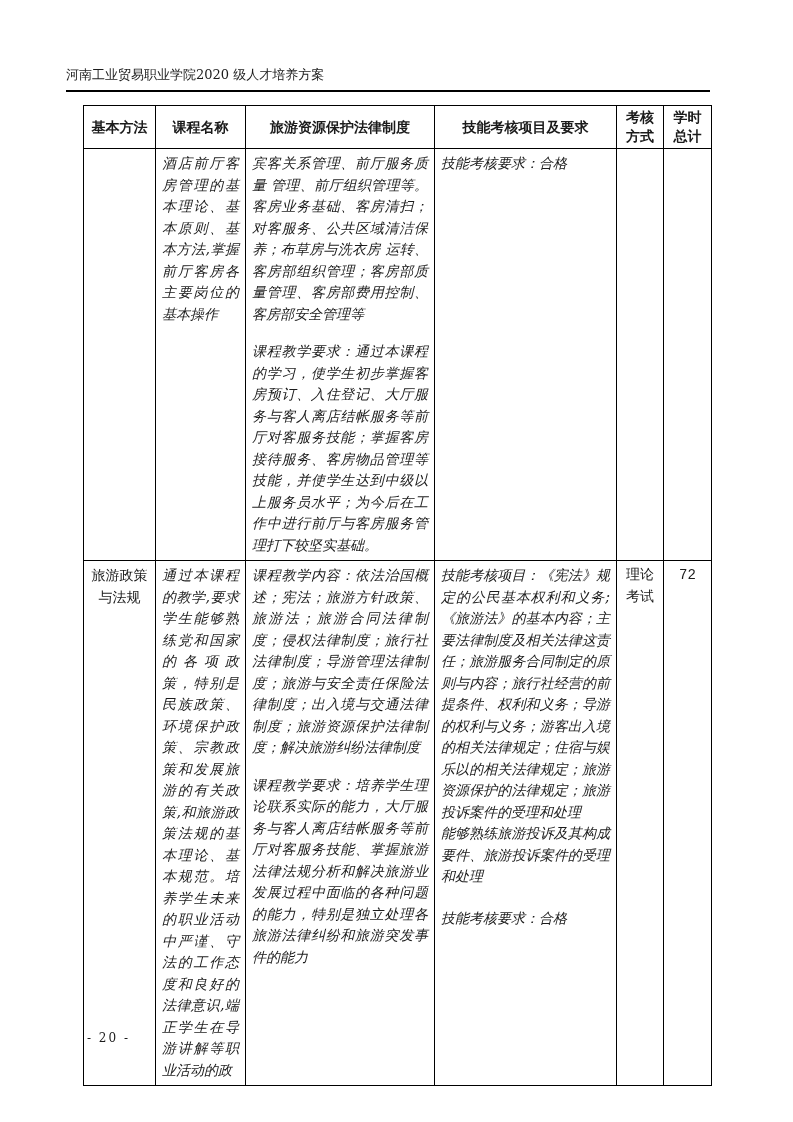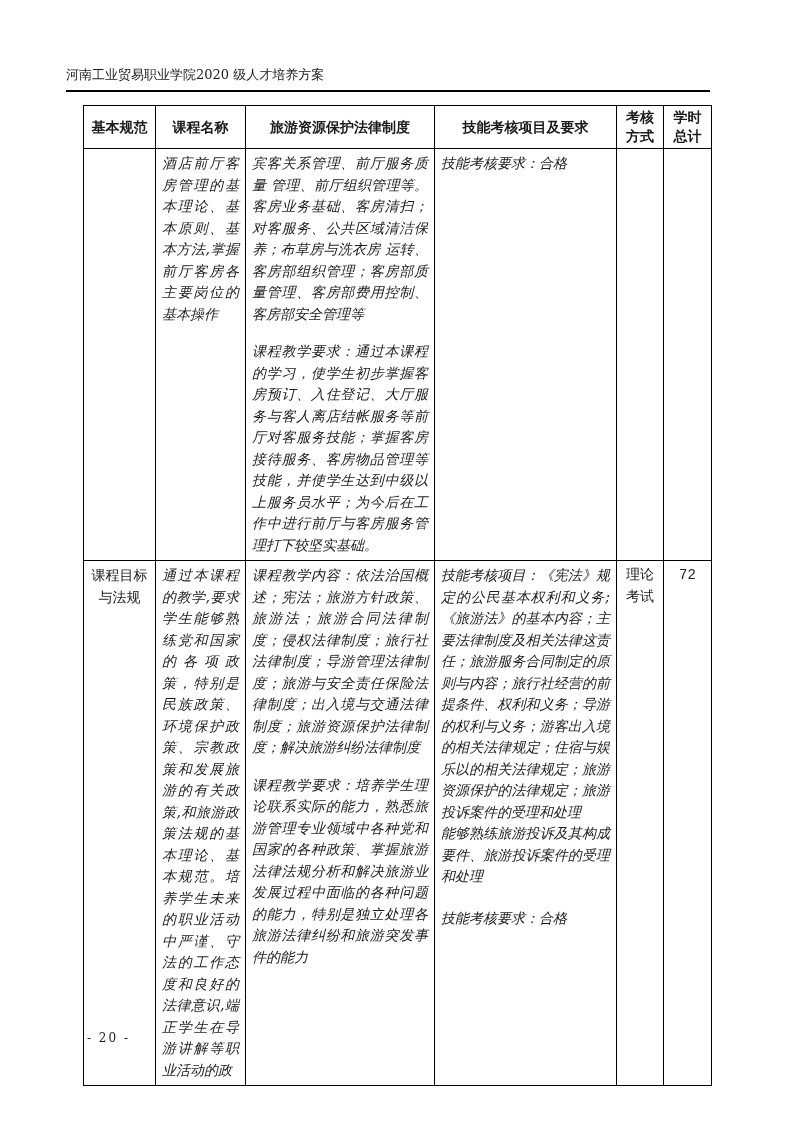--- a/index.html
+++ b/index.html
@@ -105,21 +105,21 @@
     <colgroup>
       <col style="width:72px">
       <col style="width:90px">
       <col style="width:189px">
       <col style="width:182px">
       <col style="width:47px">
       <col style="width:48px">
     </colgroup>
     <thead>
       <tr>
-        <th>基本规范</th>
+        <th>基本方法</th>
         <th>课程名称</th>
         <th>旅游资源保护法律制度</th>
         <th>技能考核项目及要求</th>
         <th>考核
 方式</th>
         <th>学时
 总计</th>
       </tr>
     </thead>
     <tbody>
@@ -132,28 +132,28 @@
           <p>宾客关系管理、前厅服务质量 管理、前厅组织管理等。客房业务基础、客房清扫；对客服务、公共区域清洁保养；布草房与洗衣房 运转、客房部组织管理；客房部质量管理、客房部费用控制、客房部安全管理等</p>
           <p class="gap">课程教学要求：通过本课程的学习，使学生初步掌握客房预订、入住登记、大厅服务与客人离店结帐服务等前厅对客服务技能；掌握客房接待服务、客房物品管理等技能，并使学生达到中级以上服务员水平；为今后在工作中进行前厅与客房服务管理打下较坚实基础。</p>
         </td>
         <td class="skill-cell r1-skill">
           <p>技能考核要求：合格</p>
         </td>
         <td class="mid-cell"></td>
         <td class="mid-cell"></td>
       </tr>
       <tr class="row-2">
-        <td class="name-cell">课程目标
+        <td class="name-cell">旅游政策
 与法规</td>
         <td class="objective-cell r2-objective">
           <p>通过本课程的教学,要求学生能够熟练党和国家的各项政策，特别是民族政策、环境保护政策、宗教政策和发展旅游的有关政策,和旅游政策法规的基本理论、基本规范。培养学生未来的职业活动中严谨、守法的工作态度和良好的法律意识,端正学生在导游讲解等职业活动的政</p>
         </td>
         <td class="content-cell r2-content">
           <p>课程教学内容：依法治国概述；宪法；旅游方针政策、旅游法；旅游合同法律制度；侵权法律制度；旅行社法律制度；导游管理法律制度；旅游与安全责任保险法律制度；出入境与交通法律制度；旅游资源保护法律制度；解决旅游纠纷法律制度</p>
-          <p class="gap">课程教学要求：培养学生理论联系实际的能力，熟悉旅游管理专业领域中各种党和国家的各种政策、掌握旅游法律法规分析和解决旅游业发展过程中面临的各种问题的能力，特别是独立处理各旅游法律纠纷和旅游突发事件的能力</p>
+          <p class="gap">课程教学要求：培养学生理论联系实际的能力，大厅服务与客人离店结帐服务等前厅对客服务技能、掌握旅游法律法规分析和解决旅游业发展过程中面临的各种问题的能力，特别是独立处理各旅游法律纠纷和旅游突发事件的能力</p>
         </td>
         <td class="skill-cell r2-skill">
           <p>技能考核项目：《宪法》规定的公民基本权利和义务;《旅游法》的基本内容；主要法律制度及相关法律这责任；旅游服务合同制定的原则与内容；旅行社经营的前提条件、权利和义务；导游的权利与义务；游客出入境的相关法律规定；住宿与娱乐以的相关法律规定；旅游资源保护的法律规定；旅游投诉案件的受理和处理</p>
           <p>能够熟练旅游投诉及其构成要件、旅游投诉案件的受理和处理</p>
           <p class="gap2">技能考核要求：合格</p>
         </td>
         <td class="mid-cell">理论
 考试</td>
         <td class="mid-cell">72</td>
       </tr>

